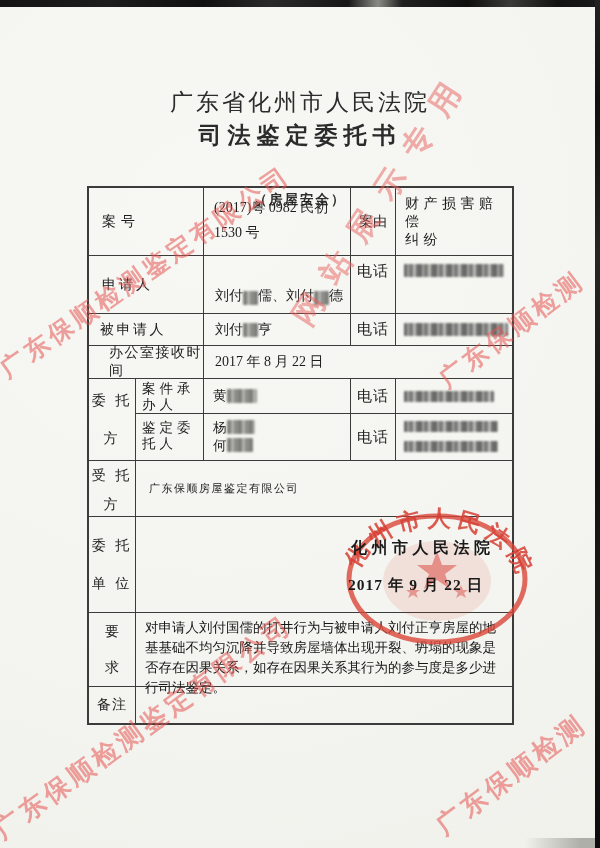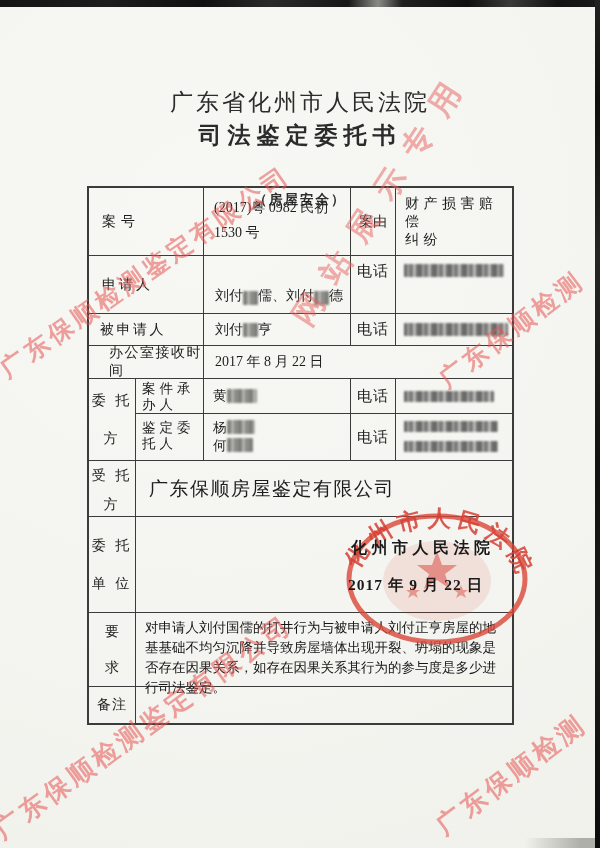--- a/index.html
+++ b/index.html
@@ -154,21 +154,21 @@
           </div>
         </div>
       </div>
     </div>
 
     <div class="tr" style="height:56px">
       <div class="td w47 lbl" style="display:flex;flex-direction:column;align-items:center;line-height:29px;letter-spacing:3px">
         <div>受 托</div>
         <div>方</div>
       </div>
-      <div class="td wrest vcenter" style="padding-left:13px;font-size:19px;letter-spacing:1.5px">广东保顺房屋鉴定有限公司</div>
+      <div class="td wrest vcenter" style="padding-left:13px;font-size:11px;letter-spacing:1.5px">广东保顺房屋鉴定有限公司</div>
     </div>
 
     <div class="tr" style="height:96px">
       <div class="td w47 lbl" style="display:flex;flex-direction:column;justify-content:center;align-items:center;line-height:38px;letter-spacing:3px">
         <div>委 托</div>
         <div>单 位</div>
       </div>
       <div class="td wrest"></div>
     </div>
 

